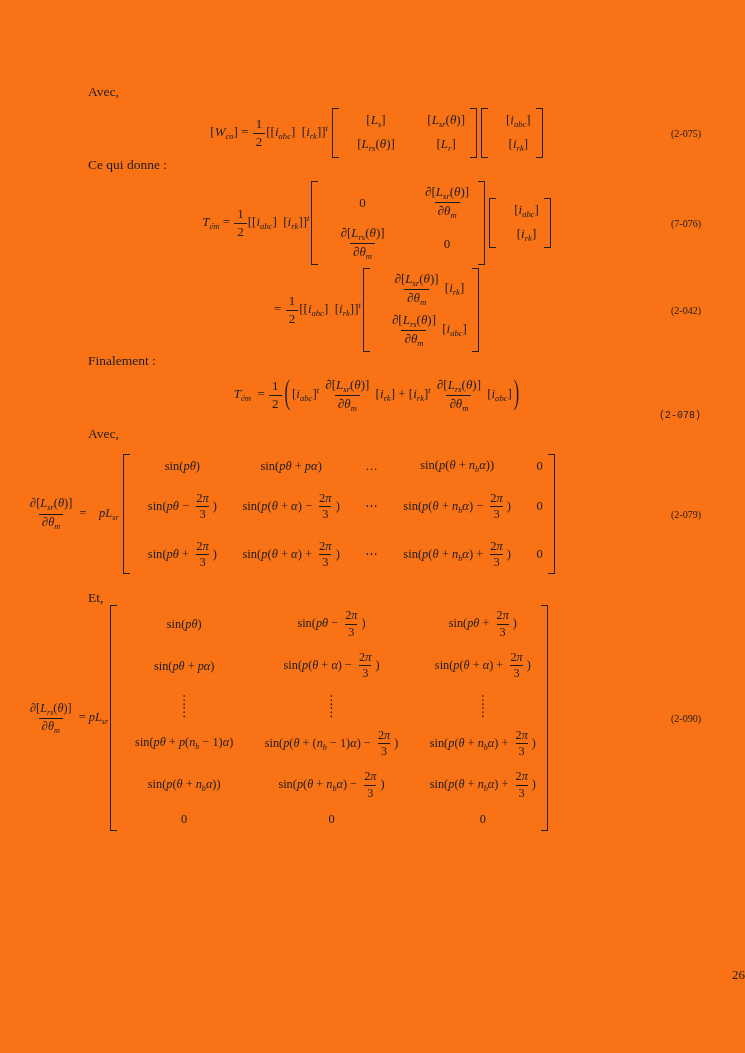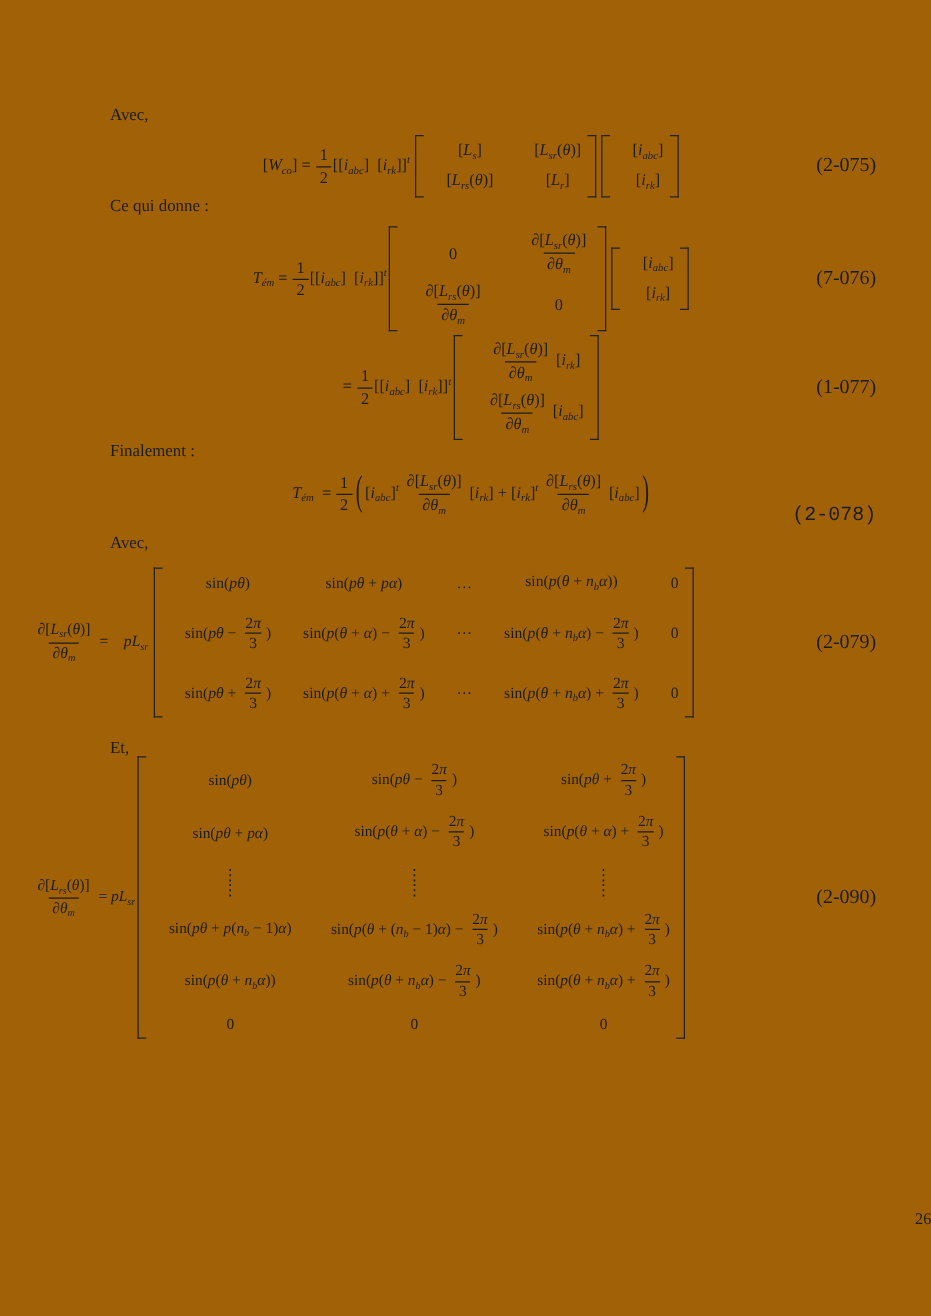--- a/index.html
+++ b/index.html
@@ -1,28 +1,28 @@
 <!DOCTYPE html>
 <html><head>
 <meta charset="utf-8">
 <style>
   html,body { margin:0; padding:0; background:#e8e8e8; }
   .page {
     position:relative; width:745px; height:1053px; margin:0 auto;
-    background:#a16207; color:#1c1c1c;
+    background:#f97316; color:#1c1c1c;
     font-family:"Liberation Serif","DejaVu Serif",serif;
     overflow:hidden;
   }
   .para { position:absolute; left:88px; font-size:13.5px; white-space:nowrap; }
   .eqrow { position:absolute; left:0; right:0; display:flex; align-items:center; }
   .eqbody { flex:1; text-align:center; padding:0 70px 0 80px; }
   .eqrow.lefty .eqbody { text-align:left; padding:0 60px 0 26px; }
   .eqnum {
     position:absolute; right:44px; top:50%; transform:translateY(-50%);
-    font-size:16px;
+    font-size:10px;
   }
   .eqnum.num-low { top:auto; bottom:1px; transform:none;font-family:Liberation Mono, monospace; }
   .pagenum { position:absolute; left:0; right:0; top:967px; text-align:right; font-size:13px;padding-left:42px; }
 
   
   .mroot { font-size:13px; line-height:1.35; white-space:nowrap; display:inline-block; }
   .mrow  { display:inline; white-space:nowrap; }
   .it { font-style:italic; }
   .fn { font-style:normal; }
   .sub { font-size:0.66em; vertical-align:-0.35em; }
@@ -133,21 +133,21 @@
                       <span class="mrow num"><span class="txt"><span class="it">∂</span>[<span class="it">L</span></span><span class="sub"><span class="mrow"><span class="txt"><span class="it">sr</span></span></span></span><span class="txt">(<span class="it">θ</span>)]</span></span>
                       <span class="mrow den"><span class="txt"><span class="it">∂θ</span></span><span class="sub"><span class="mrow"><span class="txt"><span class="it">m</span></span></span></span></span>
                     </span><span class="txt"> [<span class="it">i</span></span><span class="sub"><span class="mrow"><span class="txt"><span class="it">rk</span></span></span></span><span class="txt">]</span></span></span>
                 <span class="cell"><span class="mrow"><span class="frac">
                       <span class="mrow num"><span class="txt"><span class="it">∂</span>[<span class="it">L</span></span><span class="sub"><span class="mrow"><span class="txt"><span class="it">rs</span></span></span></span><span class="txt">(<span class="it">θ</span>)]</span></span>
                       <span class="mrow den"><span class="txt"><span class="it">∂θ</span></span><span class="sub"><span class="mrow"><span class="txt"><span class="it">m</span></span></span></span></span>
                     </span><span class="txt"> [<span class="it">i</span></span><span class="sub"><span class="mrow"><span class="txt"><span class="it">abc</span></span></span></span><span class="txt">]</span></span></span>
               </span>
               <span class="rbr"></span>
             </span></span></span></div>
-    <span class="eqnum">(1-077)</span>
+    <span class="eqnum">(2-042)</span>
   </div>
 
   <div class="para" id="lab-finalement">Finalement :</div>
 
   <div class="eqrow" id="eq078">
     <div class="eqbody"><span class="mroot"><span class="mrow"><span class="txt"><span class="it">T</span></span><span class="sub"><span class="mrow"><span class="txt"><span class="it">ém</span></span></span></span><span class="txt"> = </span><span class="frac">
               <span class="mrow num"><span class="txt">1</span></span>
               <span class="mrow den"><span class="txt">2</span></span>
             </span><span class="bigp">(</span><span class="txt">[<span class="it">i</span></span><span class="sub"><span class="mrow"><span class="txt"><span class="it">abc</span></span></span></span><span class="txt">]</span><span class="sup"><span class="mrow"><span class="txt"><span class="it">t</span></span></span></span><span class="txt"> </span><span class="frac">
               <span class="mrow num"><span class="txt"><span class="it">∂</span>[<span class="it">L</span></span><span class="sub"><span class="mrow"><span class="txt"><span class="it">sr</span></span></span></span><span class="txt">(<span class="it">θ</span>)]</span></span>

